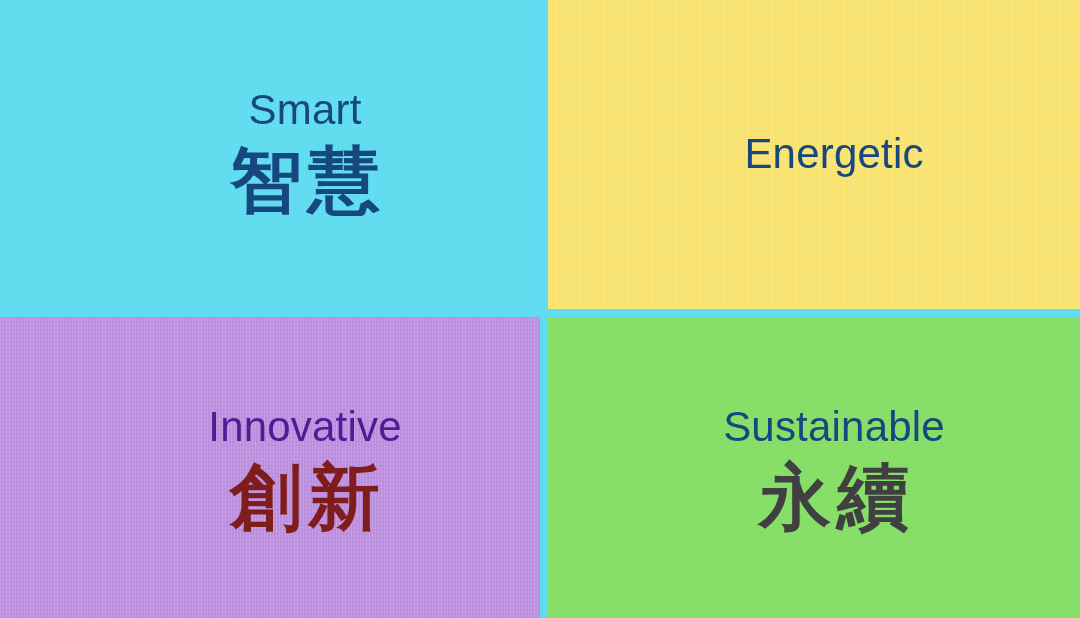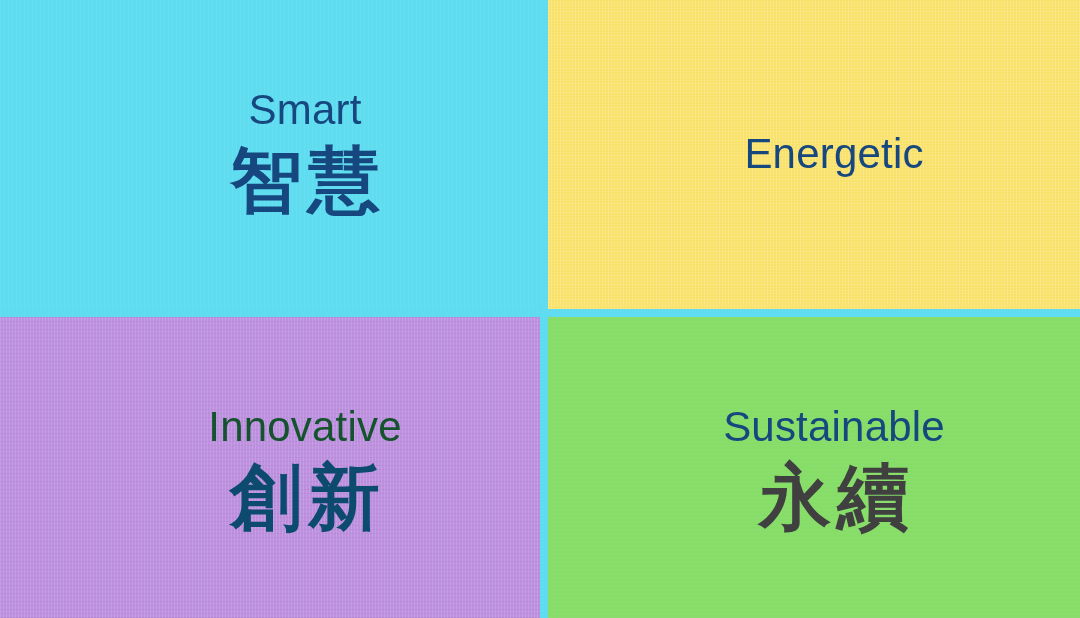--- a/index.html
+++ b/index.html
@@ -125,22 +125,22 @@
   <section class="quadrant col-right panel-energetic" style="background-color: rgb(249, 225, 104);">
     <div class="texture"></div>
     <div class="label-stack">
       <div class="label-en" style="color: rgb(22, 71, 126);">Energetic</div>
     </div>
   </section>
 
   <section class="quadrant col-left panel-innovative" style="background-color: rgb(190, 144, 224);">
     <div class="texture"></div>
     <div class="label-stack">
-      <div class="label-en" style="color: #14532d;">Innovative</div>
-      <div class="label-cjk" style="color: #0c4a6e;">創新</div>
+      <div class="label-en" style="color: #4c1d95;">Innovative</div>
+      <div class="label-cjk" style="color: #7f1d1d;">創新</div>
     </div>
   </section>
 
   <section class="quadrant col-right panel-sustainable" style="background-color: rgb(134, 221, 104);">
     <div class="texture"></div>
     <div class="label-stack">
       <div class="label-en" style="color: rgb(22, 71, 126);">Sustainable</div>
       <div class="label-cjk" style="color: #404040;">永續</div>
     </div>
   </section>

